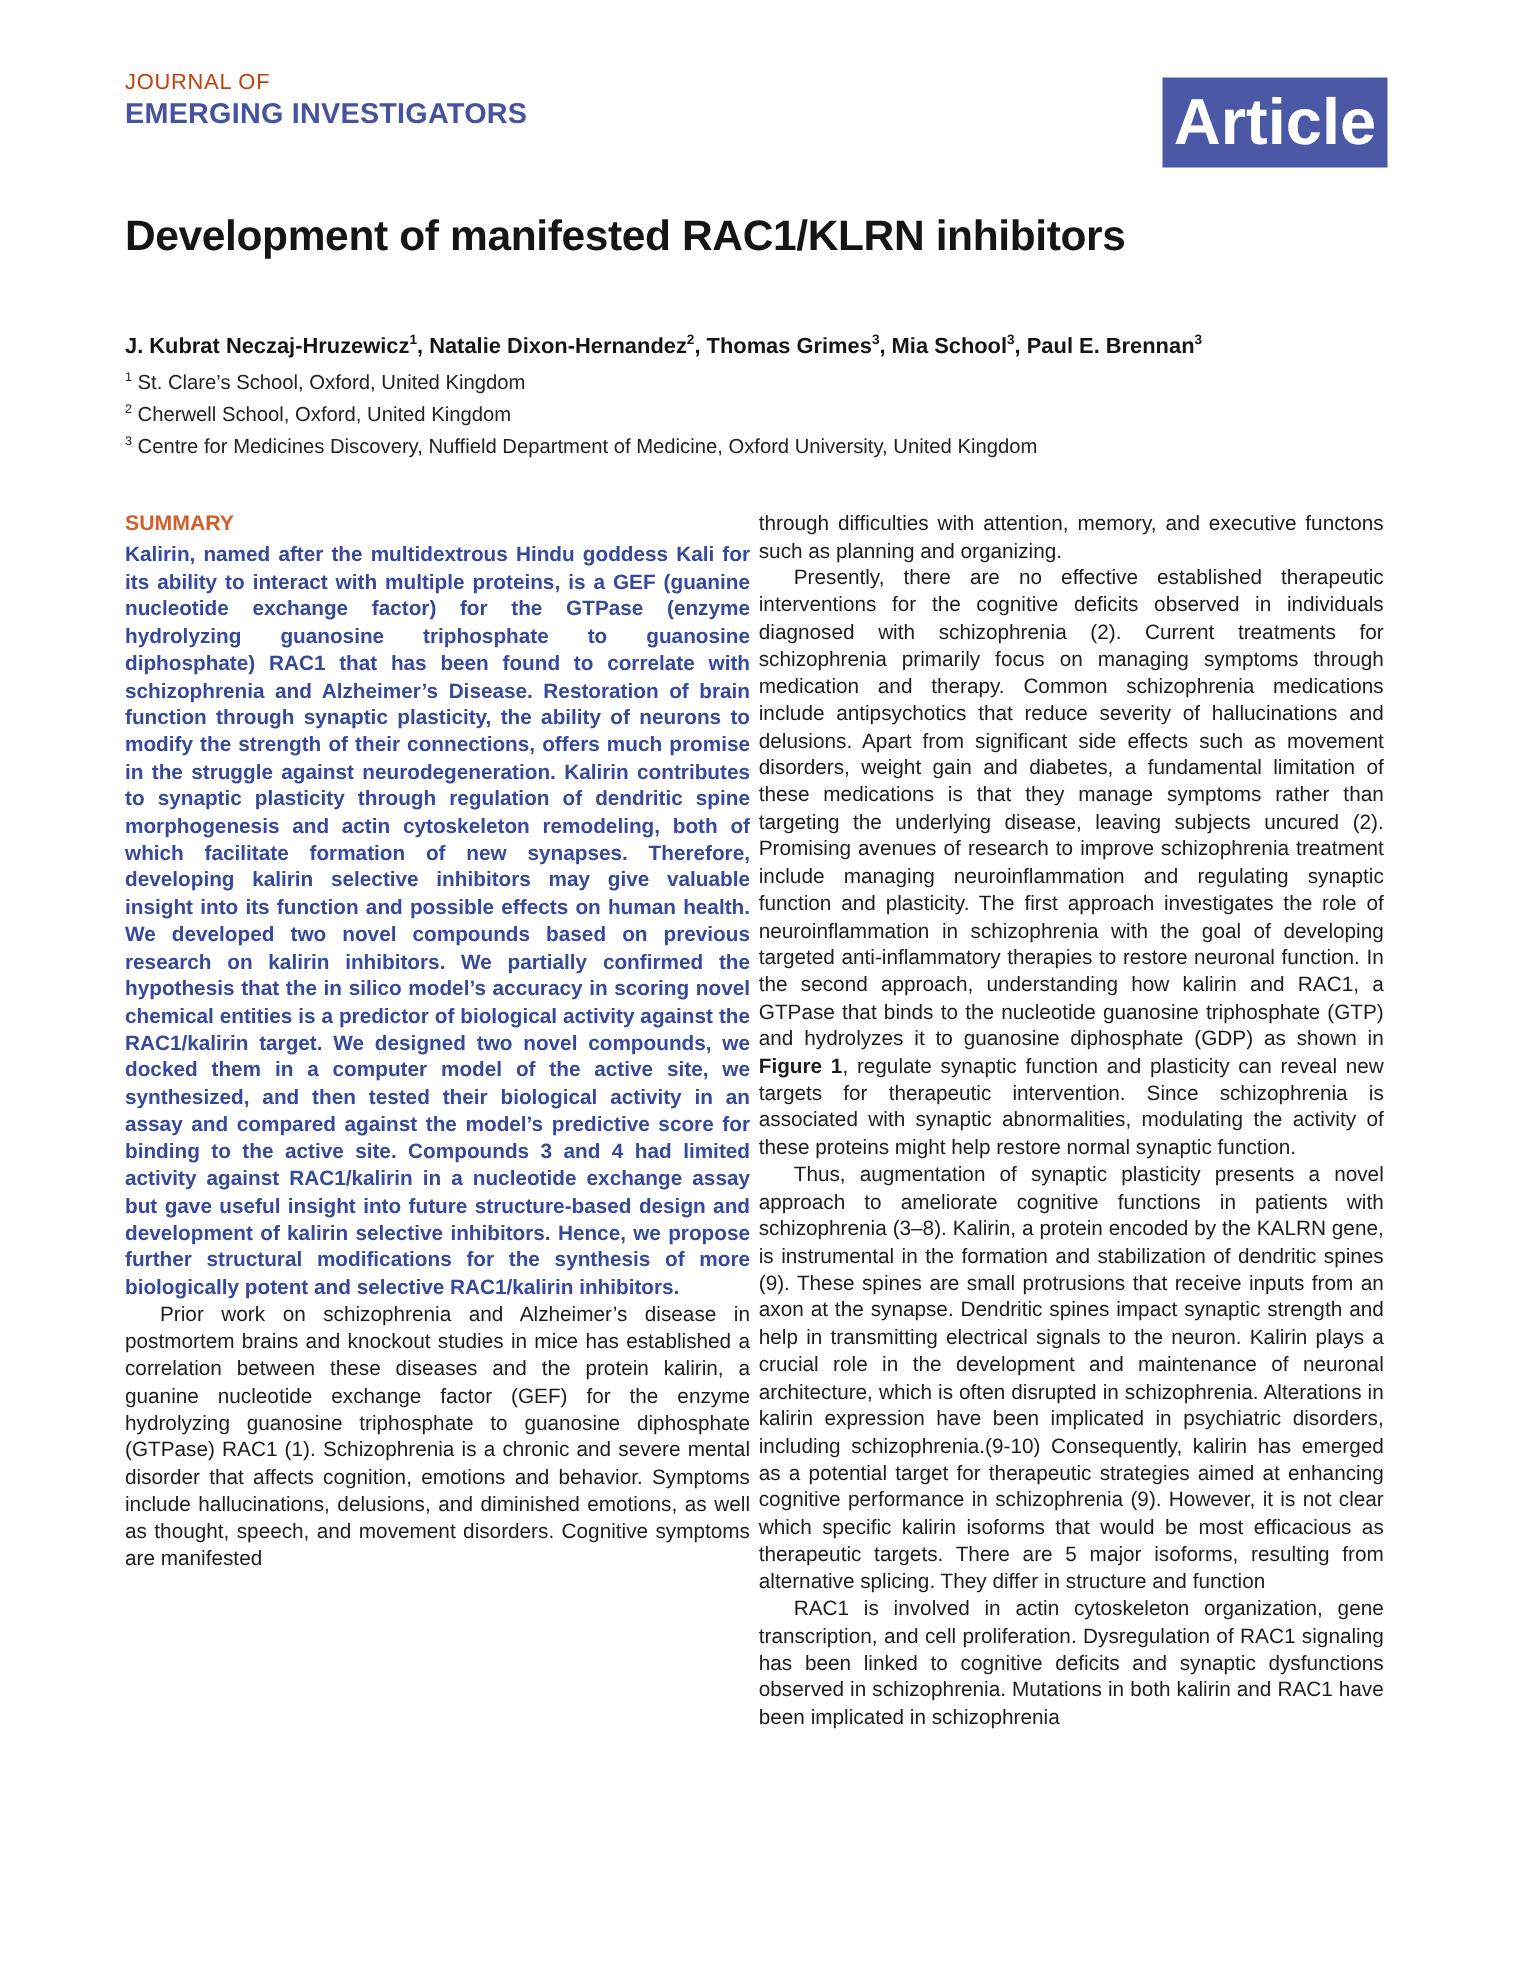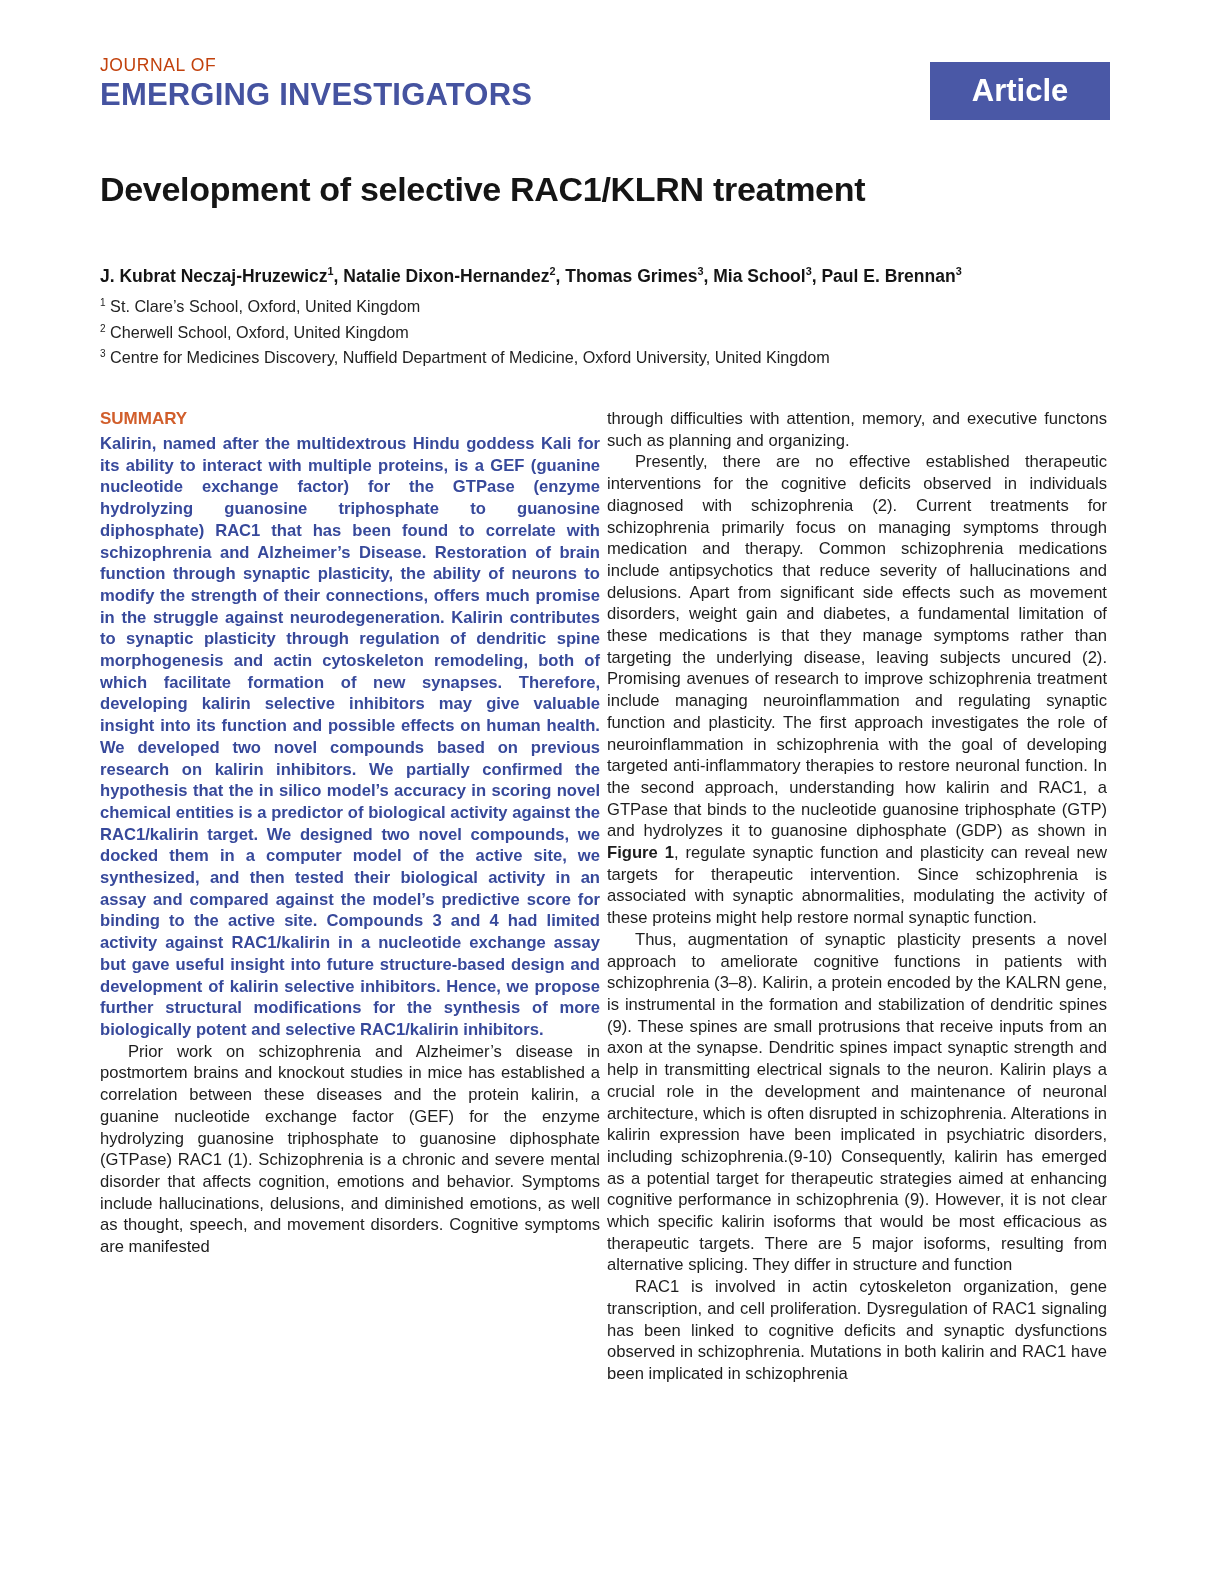--- a/index.html
+++ b/index.html
@@ -10,25 +10,25 @@
     overflow:hidden;
     font-family:"Liberation Sans","DejaVu Sans",sans-serif;
     color:#1d1d1d;
   }
   
   .logo{position:absolute;left:100px;top:57px;line-height:1;}
   .logo-line1{
     font-size:17.5px;letter-spacing:0.6px;color:#c2410c;font-weight:400;margin-bottom:4px;
   }
   .logo-line2{
-    font-size:31px;letter-spacing:0.2px;color:#4553A0;font-weight:700;
+    font-size:23px;letter-spacing:0.2px;color:#4553A0;font-weight:700;
   }
   .badge{
-    position:absolute;left:930px;top:62px;width:180px;height:58px;
-    background:#4A58A6;color:#ffffff;font-weight:700;font-size:31px;
+    position:absolute;left:930px;top:62px;width:180px;height:72px;
+    background:#4A58A6;color:#ffffff;font-weight:700;font-size:52px;
     display:flex;align-items:center;justify-content:center;
   }
   
   .title{
     position:absolute;left:100px;top:170px;margin:0;width:1020px;
     font-size:34px;font-weight:700;color:#151515;letter-spacing:-0.3px;
   }
   .authors{
     position:absolute;left:100px;top:266px;width:1020px;
     font-size:17.5px;font-weight:700;color:#151515;
@@ -72,21 +72,21 @@
 
 <div class="page">
 
   <div class="logo">
     <div class="logo-line1">JOURNAL OF</div>
     <div class="logo-line2">EMERGING INVESTIGATORS</div>
   </div>
 
   <div class="badge">Article</div>
 
-  <h1 class="title">Development of selective RAC1/KLRN treatment</h1>
+  <h1 class="title">Development of manifested RAC1/KLRN inhibitors</h1>
 
   <div class="authors"><span>J. Kubrat Neczaj-Hruzewicz</span><sup>1</sup><span>, Natalie Dixon-Hernandez</span><sup>2</sup><span>, Thomas Grimes</span><sup>3</sup><span>, Mia School</span><sup>3</sup><span>, Paul E. Brennan</span><sup>3</sup></div>
 
   <div class="affiliations">
       <div><sup>1</sup> St. Clare’s School, Oxford, United Kingdom</div>
       <div><sup>2</sup> Cherwell School, Oxford, United Kingdom</div>
       <div><sup>3</sup> Centre for Medicines Discovery, Nuffield Department of Medicine, Oxford University, United Kingdom</div>
     </div>
 
   <main class="content">

